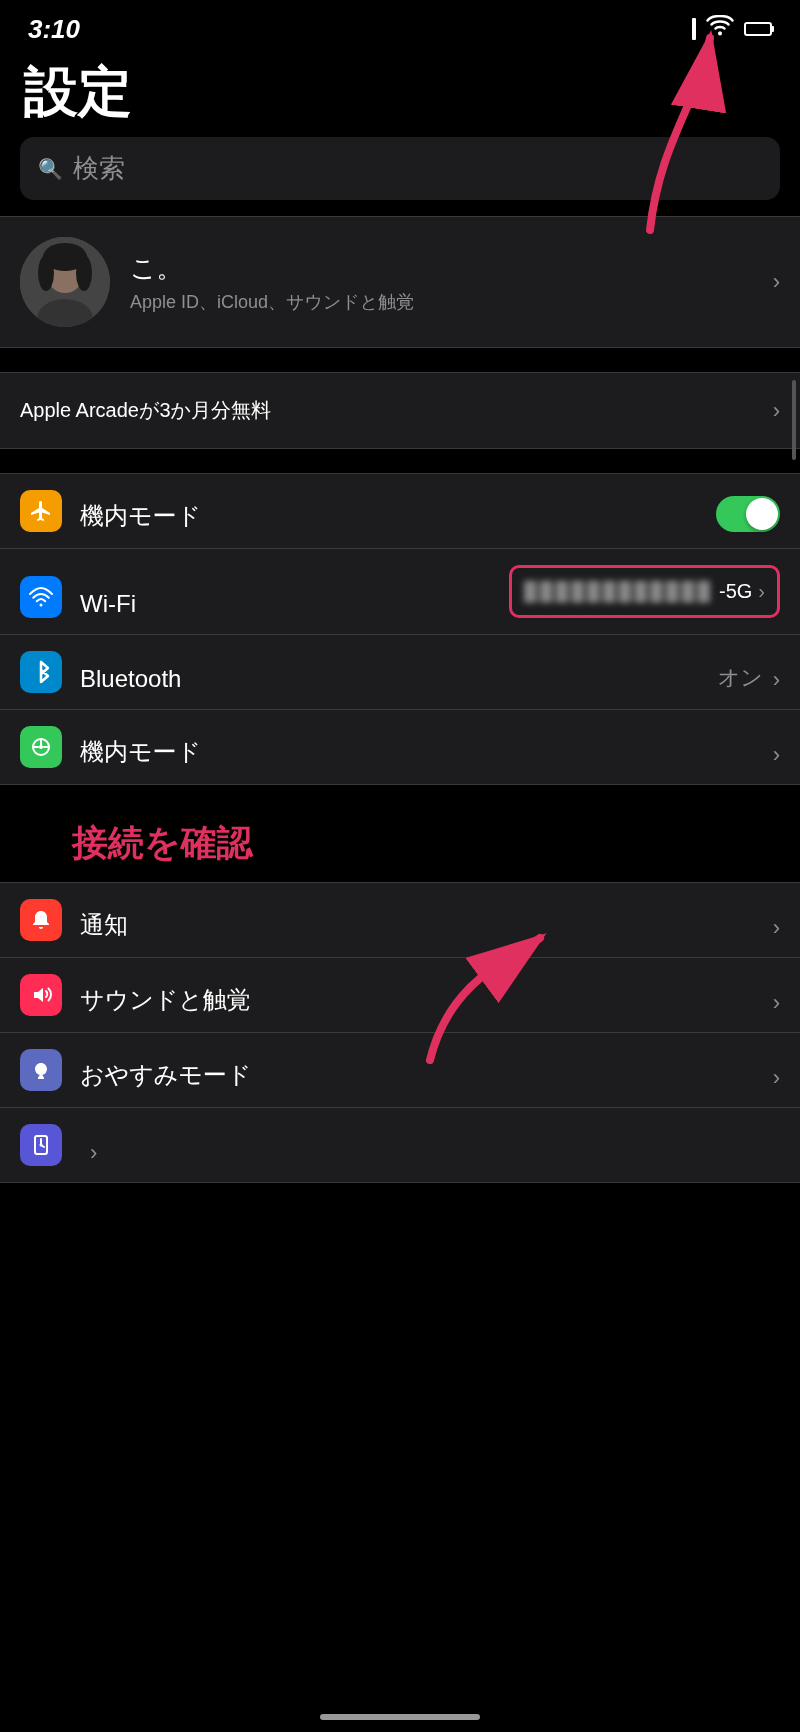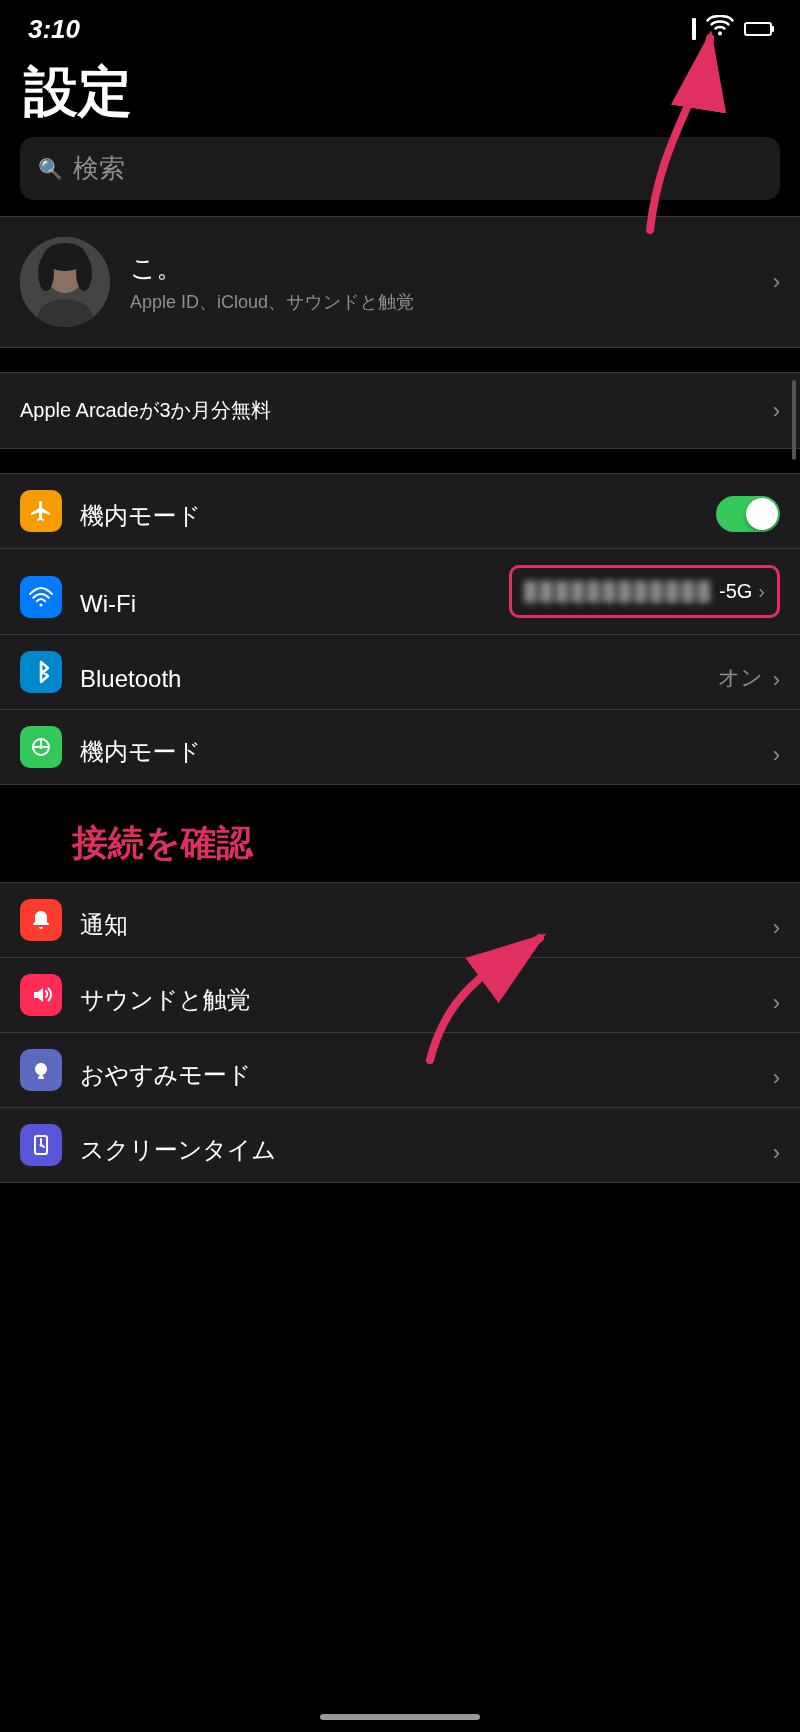--- a/index.html
+++ b/index.html
@@ -446,21 +446,20 @@
 
   <div class="settings-item">
     <div class="settings-icon" style="background:#5856d6;">
       <svg width="22" height="22" viewBox="0 0 22 22" fill="white" xmlns="http://www.w3.org/2000/svg">
         <rect x="5" y="2" width="12" height="18" rx="2" fill="none" stroke="white" stroke-width="2"></rect>
         <line x1="11" y1="5" x2="11" y2="11" stroke="white" stroke-width="2" stroke-linecap="round"></line>
         <line x1="11" y1="11" x2="14" y2="13" stroke="white" stroke-width="2" stroke-linecap="round"></line>
         <circle cx="11" cy="11" r="1.5" fill="white"></circle>
       </svg>
     </div>
-    <span class="settings-label">スクリーンタイム</span>
     <span class="chevron-right">›</span>
   </div>
 
 </div>
 
 <div class="scrollbar"></div>
 
 <div class="home-indicator"></div>
 
 </body></html>

